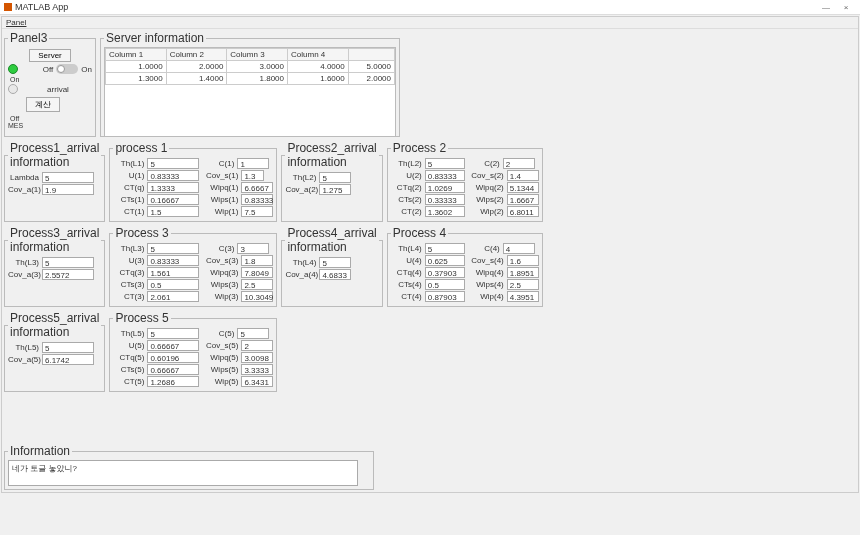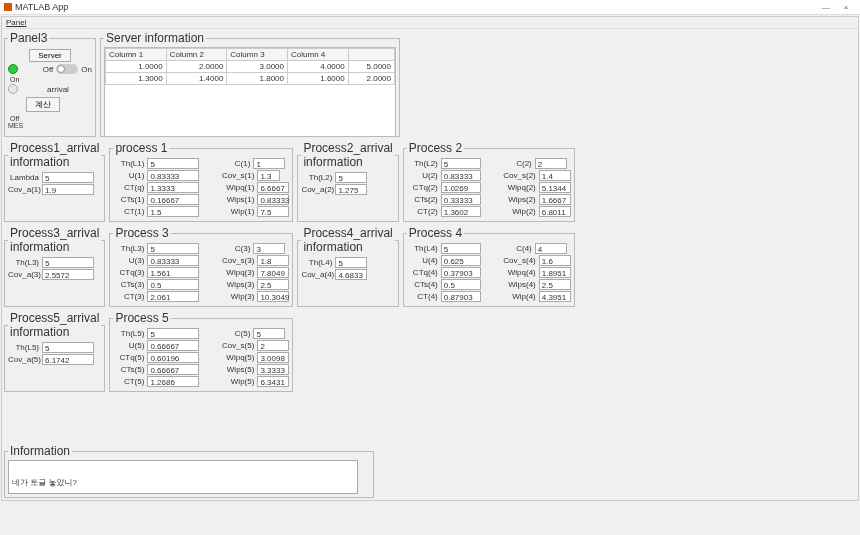--- a/index.html
+++ b/index.html
@@ -21,22 +21,22 @@
   .lamp { width: 10px; height: 10px; border-radius: 50%; display: inline-block; }
   .lamp-green { background: #2ecc40; border: 1px solid #1a8a28; }
   .lamp-off { background: #e8e8e8; border: 1px solid #aaa; }
   .toggle { width: 22px; height: 10px; background: #ccc; border-radius: 5px; position: relative; display: inline-block; }
   .toggle::after { content: ""; position: absolute; width: 8px; height: 8px; background: #fff; border-radius: 50%; top: 1px; left: 1px; border: 1px solid #999; box-sizing: border-box; }
   table.data { border-collapse: collapse; font-size: 8px; width: 100%; background: #fff; }
   table.data th, table.data td { border: 1px solid #ccc; padding: 1px 3px; height: 12px; }
   table.data th { background: #f5f5f5; font-weight: normal; text-align: left; }
   table.data td { text-align: right; }
   .server-table-wrap { height: 90px; background: #fff; border: 1px solid #bbb; }
-  .two-col { display: flex; gap: 20px; }
-  .info-area { width: 350px; height: 26px; background: #fff; border: 1px solid #aaa; font-size: 8px; padding: 16px 3px; }
+  .two-col { display: flex; gap: 4px; }
+  .info-area { width: 350px; height: 26px; background: #fff; border: 1px solid #aaa; font-size: 8px; padding: 2px 3px; }
 </style>
 </head>
 <body>
 
 <div class="titlebar">
   <span class="icon"></span>
   <span>MATLAB App</span>
   <span class="spacer"></span>
   <span class="winbtn">—</span>
   <span class="winbtn">×</span>

